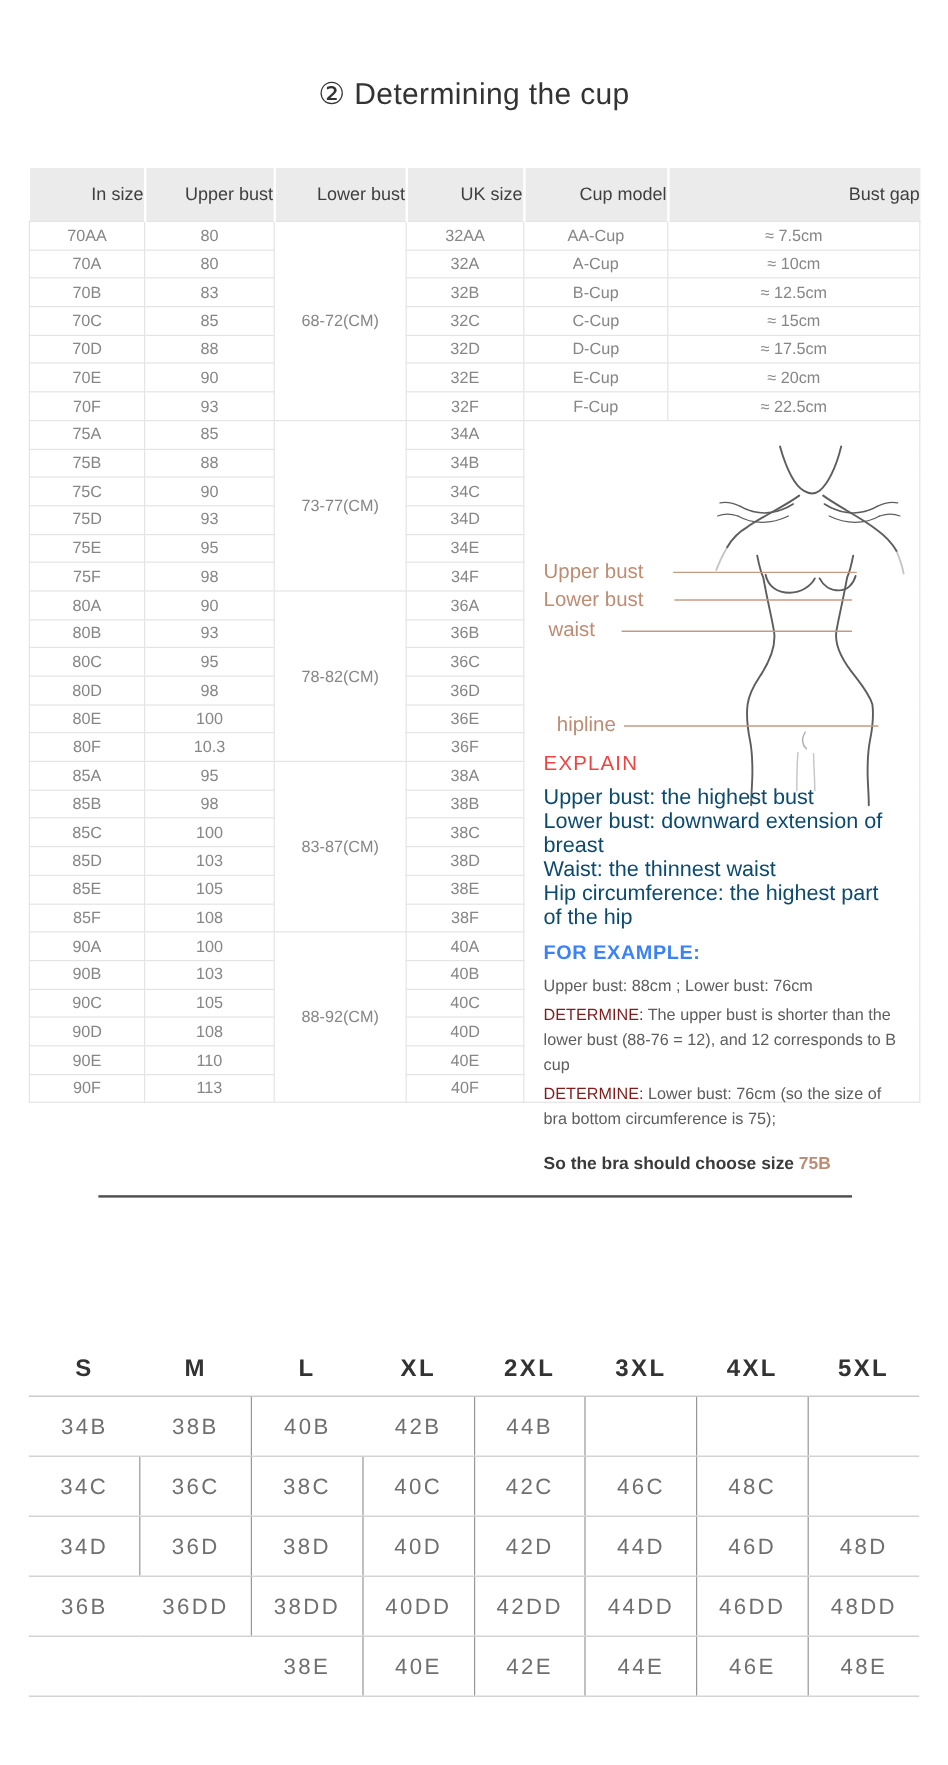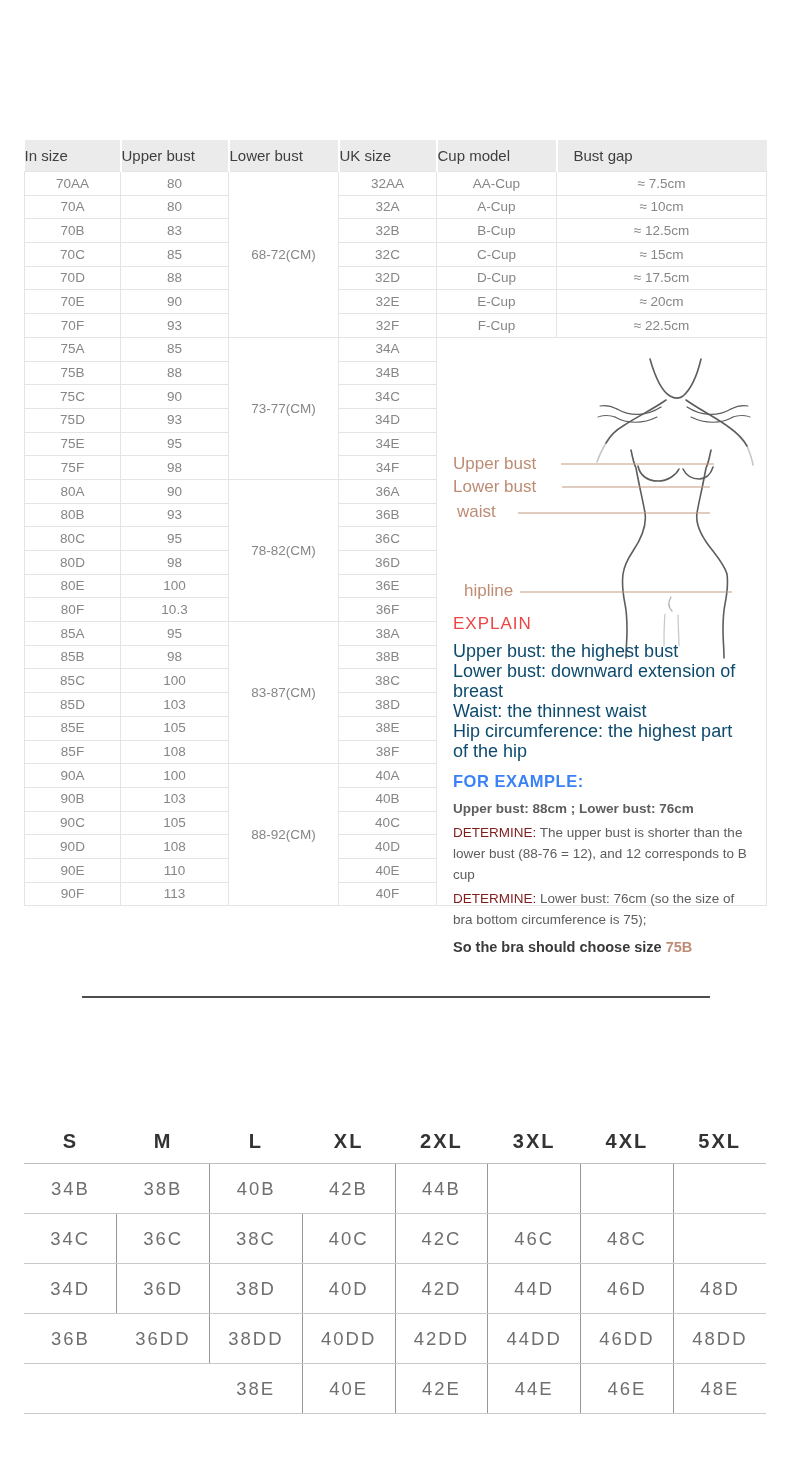--- a/index.html
+++ b/index.html
@@ -8,57 +8,58 @@
 
   .sec-title{position:absolute;left:0;width:100%;text-align:center;margin:0;font-size:25px;font-weight:500;color:#333;letter-spacing:.3px;}
   .t1{top:64px;}
   .t2{top:1046px;}
 
   
   .cup-table{position:absolute;left:24px;top:140px;width:742px;border-collapse:collapse;table-layout:fixed;}
   .cup-table col.c0{width:96px;}  .cup-table col.c1{width:108px;}
   .cup-table col.c2{width:110px;} .cup-table col.c3{width:98px;}
   .cup-table col.c4{width:120px;} .cup-table col.c5{width:210px;}
-  .cup-table th{background:#ebebeb;color:#3f3f3f;font-size:15px;font-weight:400;height:31px;
-                border-right:2px solid #fff;padding:0;text-align:left;}
+  .cup-table th{background:#ebebeb;color:#3f3f3f;font-size:15px;font-weight:400;height:44px;
+                border-right:2px solid #fff;padding:0;text-align:right;}
   .cup-table th:last-child{border-right:none;padding-left:16px;}
   .cup-table td{border:1px solid #e4e4e4;color:#868686;font-size:13.5px;text-align:center;
                 height:22.7px;padding:0;line-height:1;}
   .cup-table td.diagram-cell{vertical-align:top;position:relative;padding:0;}
 
   
   .diagram{position:relative;width:330px;height:566px;text-align:left;}
   .diagram svg{position:absolute;left:0;top:0;}
   .dlabel{position:absolute;color:#bd8c74;font-size:17px;line-height:20px;white-space:nowrap;}
   .dtext{position:absolute;left:16px;top:277px;width:298px;}
   .explain-h{font-size:17px;color:#ef4444;letter-spacing:1px;margin:0 0 9px 0;}
   .explain-line{font-size:18px;color:#0c4a6e;line-height:20px;}
   .example-h{font-size:16.5px;color:#3b82f6;font-weight:700;letter-spacing:.5px;margin-top:12px;margin-bottom:9px;}
-  .ex-line{font-size:13.5px;color:#5d5d5d;line-height:21px;font-weight:bold;}
+  .ex-line{font-size:13.5px;color:#5d5d5d;line-height:21px;}
   .ex-par{font-size:13.5px;color:#5d5d5d;line-height:21px;margin-top:3px;}
   .tan{color:#7f1d1d;}
-  .ex-conclusion{font-size:14.5px;font-weight:700;color:#3a3a3a;margin-top:7px;line-height:20px;}
+  .ex-conclusion{font-size:14.5px;font-weight:700;color:#3a3a3a;margin-top:17px;line-height:20px;}
   .ex-conclusion .tan{color:#bd8c74;}
 
   
   .divider{position:absolute;top:996px;left:82px;width:628px;height:2px;background:#4d4d4d;}
 
   
   .size-table{position:absolute;left:24px;top:1119px;width:742px;border-collapse:collapse;table-layout:fixed;}
   .size-table th{font-size:20px;font-weight:700;color:#333;height:44px;padding:0;
                  border-bottom:1px solid #bfbfbf;letter-spacing:2px;text-align:center;}
   .size-table td{height:49px;font-size:18.5px;color:#6f6f6f;text-align:center;padding:0;
                  border-bottom:1px solid #c9c9c9;letter-spacing:2px;}
   .size-table td.vl{border-left:1px solid #979797;}
 </style>
 </head>
 <body>
 
 <div class="page">
 
+  <h2 class="sec-title t1">② Determining the cup</h2>
 
   <table class="cup-table">
     <colgroup>
       <col class="c0">
         <col class="c1">
         <col class="c2">
         <col class="c3">
         <col class="c4">
         <col class="c5">
     </colgroup>

